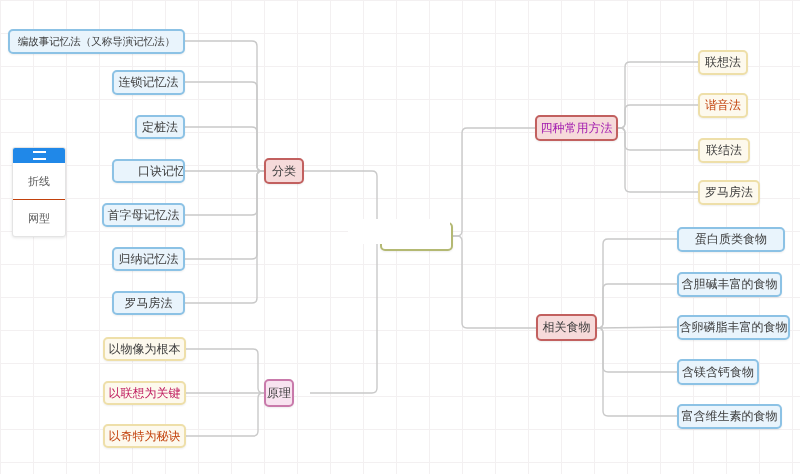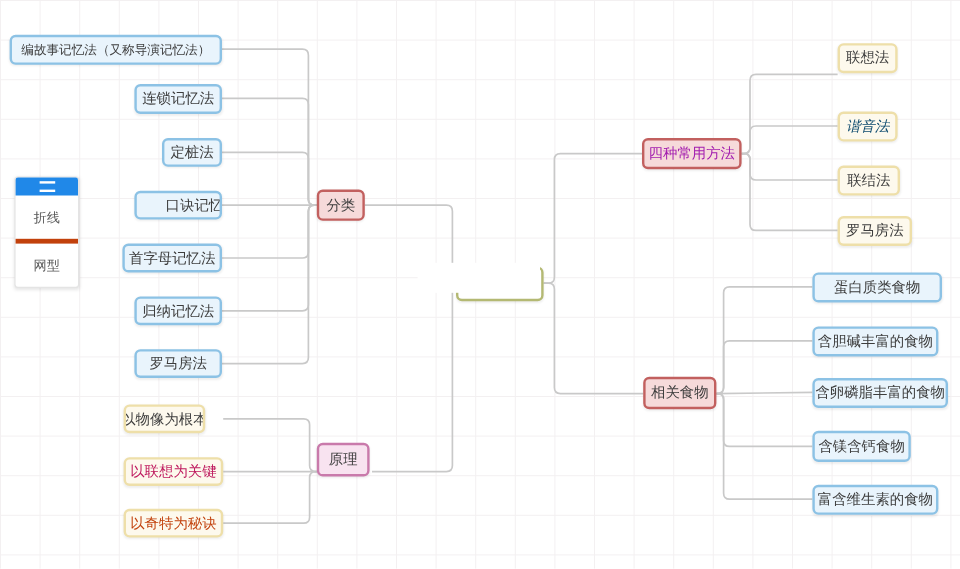--- a/index.html
+++ b/index.html
@@ -32,21 +32,21 @@
     display:flex;align-items:center;justify-content:center;
   }
   .handle-bars{
     width:13px;height:5px;
     border-top:2px solid #ffffff;border-bottom:2px solid #ffffff;
   }
   .panel-item{
     height:36px;display:flex;align-items:center;justify-content:center;
     font-size:11px;color:#5a5a5a;cursor:pointer;
   }
-  .panel-item + .panel-item{border-top:4px solid #c2410c;}
+  .panel-item + .panel-item{border-top:1px solid #c2410c;}
 </style>
 </head>
 <body>
 
 <div class="stage">
   <svg class="links" id="links" width="800" height="474">
       <path d="M 185 41 L 252 41 Q 257 41 257 46 L 257 166 Q 257 171 262 171 L 264 171" fill="none" stroke="#c9c9c9" stroke-width="1.4"></path>
       <path d="M 185 82 L 252 82 Q 257 82 257 87 L 257 166 Q 257 171 262 171 L 264 171" fill="none" stroke="#c9c9c9" stroke-width="1.4"></path>
       <path d="M 185 127 L 252 127 Q 257 127 257 132 L 257 166 Q 257 171 262 171 L 264 171" fill="none" stroke="#c9c9c9" stroke-width="1.4"></path>
       <path d="M 185 171 L 264 171" fill="none" stroke="#c9c9c9" stroke-width="1.4"></path>
@@ -73,28 +73,28 @@
 
   <div id="nodes">
       <div class="node" style="left: 8px; top: 29px; width: 177px; height: 25px; border-color: rgb(140, 194, 229); background: rgb(233, 244, 252); font-size: 10.5px; color: rgb(61, 61, 61);">编故事记忆法（又称导演记忆法）</div>
       <div class="node" style="left: 112px; top: 70px; width: 73px; height: 25px; border-color: rgb(140, 194, 229); background: rgb(233, 244, 252); color: rgb(61, 61, 61);">连锁记忆法</div>
       <div class="node" style="left: 135px; top: 115px; width: 50px; height: 24px; border-color: rgb(140, 194, 229); background: rgb(233, 244, 252); color: rgb(61, 61, 61);">定桩法</div>
       <div class="node" style="left: 112px; top: 159px; width: 73px; height: 24px; border-color: rgb(140, 194, 229); background: rgb(233, 244, 252); color: rgb(61, 61, 61); padding-left: 39px;">口诀记忆法</div>
       <div class="node" style="left: 102px; top: 203px; width: 83px; height: 24px; border-color: rgb(140, 194, 229); background: rgb(233, 244, 252); color: rgb(61, 61, 61);">首字母记忆法</div>
       <div class="node" style="left: 112px; top: 247px; width: 73px; height: 24px; border-color: rgb(140, 194, 229); background: rgb(233, 244, 252); color: rgb(61, 61, 61);">归纳记忆法</div>
       <div class="node" style="left: 112px; top: 291px; width: 73px; height: 24px; border-color: rgb(140, 194, 229); background: rgb(233, 244, 252); color: rgb(61, 61, 61);">罗马房法</div>
       <div class="node" style="left: 264px; top: 158px; width: 40px; height: 26px; border-color: rgb(194, 96, 95); background: rgb(246, 218, 218); color: rgb(61, 61, 61);">分类</div>
-      <div class="node" style="left: 103px; top: 337px; width: 68px; height: 24px; border-color: rgb(238, 223, 169); background: rgb(253, 249, 237); color: rgb(61, 61, 61); font-family: Liberation Mono, monospace;">以物像为根本</div>
+      <div class="node" style="left: 103px; top: 337px; width: 83px; height: 24px; border-color: rgb(238, 223, 169); background: rgb(253, 249, 237); color: rgb(61, 61, 61); font-family: Liberation Mono, monospace;">以物像为根本</div>
       <div class="node" style="left: 103px; top: 381px; width: 83px; height: 24px; border-color: rgb(238, 223, 169); background: rgb(253, 249, 237); color: #be185d;">以联想为关键</div>
       <div class="node" style="left: 103px; top: 424px; width: 83px; height: 24px; border-color: rgb(238, 223, 169); background: rgb(253, 249, 237); color: #c2410c;">以奇特为秘诀</div>
-      <div class="node" style="left: 264px; top: 369px; width: 44px; height: 28px; border-color: rgb(201, 122, 171); background: rgb(248, 227, 240); color: rgb(61, 61, 61);">原理</div>
+      <div class="node" style="left: 264px; top: 379px; width: 30px; height: 28px; border-color: rgb(201, 122, 171); background: rgb(248, 227, 240); color: rgb(61, 61, 61);">原理</div>
       <div class="node" style="left: 380px; top: 222px; width: 73px; height: 29px; border-color: rgb(180, 185, 115); background: rgb(255, 255, 255); color: rgb(61, 61, 61);"></div>
       <div class="node" style="left: 535px; top: 115px; width: 83px; height: 26px; border-color: rgb(194, 96, 95); background: rgb(246, 218, 218); color: #a21caf;">四种常用方法</div>
-      <div class="node" style="left: 698px; top: 36px; width: 50px; height: 25px; border-color: rgb(238, 223, 169); background: rgb(253, 249, 237); color: rgb(61, 61, 61);">联想法</div>
-      <div class="node" style="left: 698px; top: 93px; width: 50px; height: 25px; border-color: rgb(238, 223, 169); background: rgb(253, 249, 237); color: #0c4a6e; font-style: italic;">谐音法</div>
+      <div class="node" style="left: 698px; top: 50px; width: 50px; height: 25px; border-color: rgb(238, 223, 169); background: rgb(253, 249, 237); color: rgb(61, 61, 61);">联想法</div>
+      <div class="node" style="left: 698px; top: 93px; width: 50px; height: 25px; border-color: rgb(238, 223, 169); background: rgb(253, 249, 237); color: #c2410c;">谐音法</div>
       <div class="node" style="left: 698px; top: 138px; width: 52px; height: 25px; border-color: rgb(238, 223, 169); background: rgb(253, 249, 237); color: rgb(61, 61, 61);">联结法</div>
       <div class="node" style="left: 698px; top: 180px; width: 62px; height: 25px; border-color: rgb(238, 223, 169); background: rgb(253, 249, 237); color: rgb(61, 61, 61);">罗马房法</div>
       <div class="node" style="left: 536px; top: 314px; width: 61px; height: 27px; border-color: rgb(194, 96, 95); background: rgb(246, 218, 218); color: rgb(61, 61, 61);">相关食物</div>
       <div class="node" style="left: 677px; top: 227px; width: 108px; height: 25px; border-color: rgb(140, 194, 229); background: rgb(233, 244, 252); color: rgb(61, 61, 61);">蛋白质类食物</div>
       <div class="node" style="left: 677px; top: 272px; width: 105px; height: 25px; border-color: rgb(140, 194, 229); background: rgb(233, 244, 252); color: rgb(61, 61, 61);">含胆碱丰富的食物</div>
       <div class="node" style="left: 677px; top: 315px; width: 113px; height: 25px; border-color: rgb(140, 194, 229); background: rgb(233, 244, 252); color: rgb(61, 61, 61);">含卵磷脂丰富的食物</div>
       <div class="node" style="left: 677px; top: 359px; width: 82px; height: 26px; border-color: rgb(140, 194, 229); background: rgb(233, 244, 252); color: rgb(61, 61, 61);">含镁含钙食物</div>
       <div class="node" style="left: 677px; top: 404px; width: 105px; height: 25px; border-color: rgb(140, 194, 229); background: rgb(233, 244, 252); color: rgb(61, 61, 61);">富含维生素的食物</div>
     </div>
 

